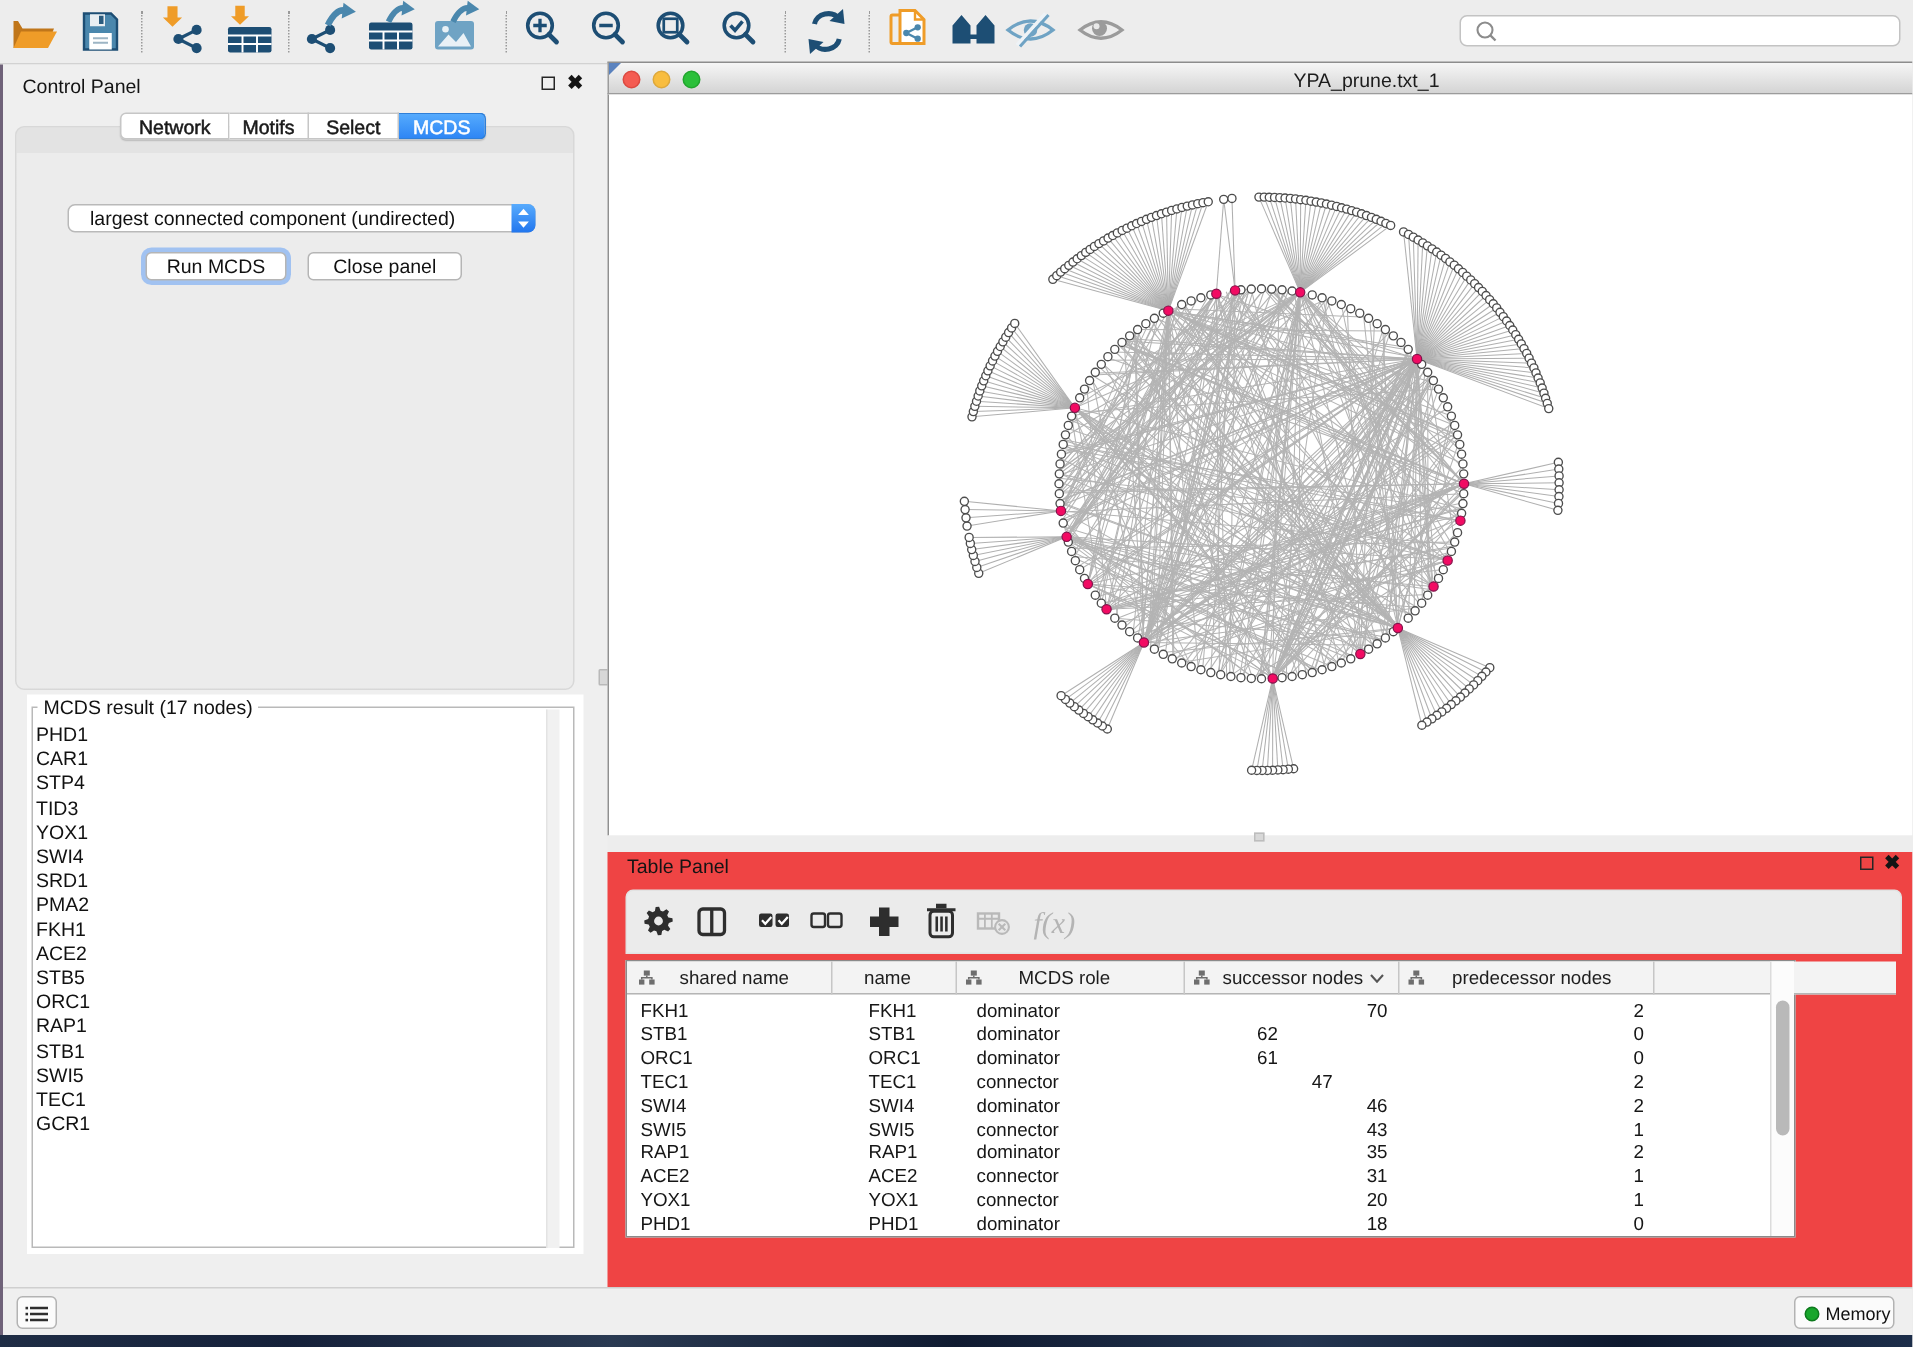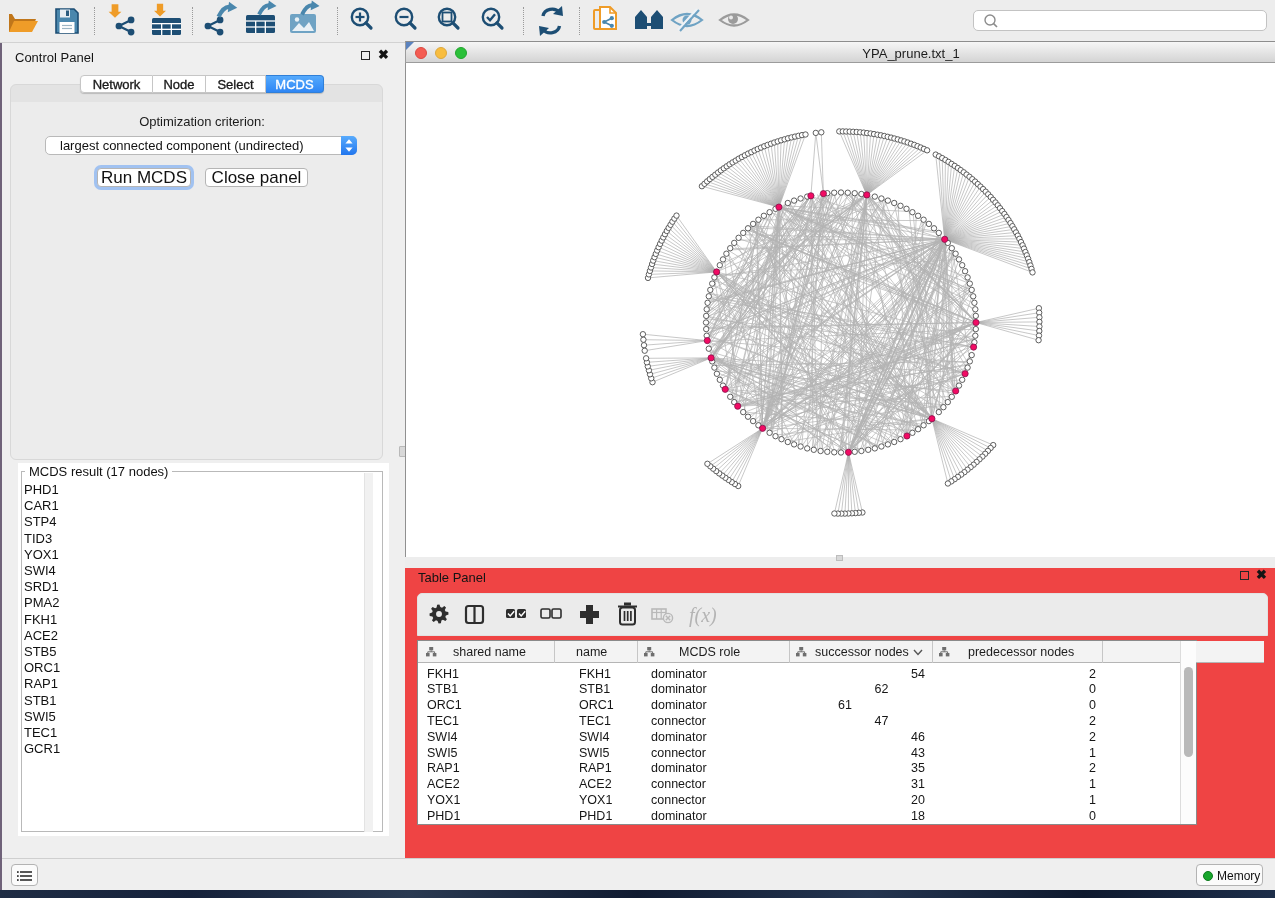--- a/index.html
+++ b/index.html
@@ -33,21 +33,21 @@
 .tab:last-child { border-radius:0 4px 4px 0; }
 .tab.sel { background:linear-gradient(#55aafd, #2e86f5); color:#fff; border-color:#2f7fd8; }
 #optlabel { position:absolute; left:5px; top:71px; width:392px; text-align:center;
   font-size:13px; color:#1b1b1b; }
 #combo { position:absolute; left:44px; top:93px; width:312px; height:19px;
   background:#fff; border:1px solid #b9b9b9; border-radius:5px;
   font-size:13px; color:#111; line-height:17px; padding-left:14px; }
 #combo .step { position:absolute; right:-1px; top:-1px; width:16px; height:19px;
   background:linear-gradient(#58abfd, #2176ee); border-radius:0 5px 5px 0; }
 .btn { position:absolute; height:19px; background:#fff; border:1px solid #b5b5b5;
-  border-radius:4px; font-size:17px; color:#111; text-align:center; line-height:17px; }
+  border-radius:4px; font-size:13px; color:#111; text-align:center; line-height:17px; }
 #resultbox { position:absolute; left:17px; top:420px; width:371px; height:373px;
   background:#fff; }
 #fieldset { position:absolute; left:3px; top:8px; width:362px; height:361px;
   border:1px solid #b9b9b9; }
 #fieldlabel { position:absolute; left:3px; top:-8px; background:#fff; padding:0 4px;
   font-size:13px; color:#111; }
 #mlist { position:absolute; left:2px; top:10px; font-size:13px; color:#111;
   line-height:16.2px; }
 #mscroll { position:absolute; right:9px; top:1px; width:9px; height:359px;
   background:#f1f1f1; border-left:1px solid #e3e3e3; }
@@ -208,25 +208,24 @@
     </div>
 </div>
 
 <div class="abs" id="cpanel">
   <div id="cp-title">Control Panel</div>
   <div class="float-ico" style="left:360px; top:8px;"></div>
   <div class="close-ico" style="left:377px; top:4px;">✖</div>
   <div id="tabpane"></div>
   <div id="tabs">
     <div class="tab" style="width:73px">Network</div>
-    <div class="tab" style="width:53px">Node</div>
+    <div class="tab" style="width:53px">Motifs</div>
     <div class="tab" style="width:60px">Select</div>
     <div class="tab sel" style="width:58px">MCDS</div>
   </div>
-  <div id="optlabel">Optimization criterion:</div>
   <div id="combo">largest connected component (undirected)
     <div class="step"><svg width="16" height="19" viewBox="0 0 16 19">
           <path d="M8 3.2 L11.6 7.4 H4.4 Z" fill="#fff"></path>
           <path d="M8 15.8 L4.4 11.6 H11.6 Z" fill="#fff"></path>
         </svg></div>
   </div>
   <div class="btn" style="left:96px; top:125px; width:94px;
     box-shadow:0 0 0 3px rgba(100,160,245,0.55);">Run MCDS</div>
   <div class="btn" style="left:204px; top:125px; width:103px;">Close panel</div>
   <div id="resultbox">
@@ -1219,26 +1218,26 @@
         </svg>
         <div class="hlbl" style="left:35px">shared name</div>
         <div class="hlbl" style="left:158px">name</div>
         <div class="hlbl" style="left:261px">MCDS role</div>
         <div class="hlbl" style="left:397px">successor nodes</div>
         <div class="hlbl" style="left:550px">predecessor nodes</div>
       </div>
     <div class="rowtxt" style="left:9px; top:25.5px">FKH1</div>
       <div class="rowtxt" style="left:161px; top:25.5px">FKH1</div>
       <div class="rowtxt" style="left:233px; top:25.5px">dominator</div>
-      <div class="rowtxt" style="left:420px; top:25.5px; width:87px; text-align:right">54</div>
+      <div class="rowtxt" style="left:420px; top:25.5px; width:87px; text-align:right">70</div>
       <div class="rowtxt" style="left:591px; top:25.5px; width:87px; text-align:right">2</div>
       <div class="rowtxt" style="left:9px; top:41.3px">STB1</div>
       <div class="rowtxt" style="left:161px; top:41.3px">STB1</div>
       <div class="rowtxt" style="left:233px; top:41.3px">dominator</div>
-      <div class="rowtxt" style="left:420px; top:41.3px; width:87px; text-align:center">62</div>
+      <div class="rowtxt" style="left:420px; top:41.3px; width:87px; text-align:left">62</div>
       <div class="rowtxt" style="left:591px; top:41.3px; width:87px; text-align:right">0</div>
       <div class="rowtxt" style="left:9px; top:57.1px">ORC1</div>
       <div class="rowtxt" style="left:161px; top:57.1px">ORC1</div>
       <div class="rowtxt" style="left:233px; top:57.1px">dominator</div>
       <div class="rowtxt" style="left:420px; top:57.1px; width:87px; ">61</div>
       <div class="rowtxt" style="left:591px; top:57.1px; width:87px; text-align:right">0</div>
       <div class="rowtxt" style="left:9px; top:72.9px">TEC1</div>
       <div class="rowtxt" style="left:161px; top:72.9px">TEC1</div>
       <div class="rowtxt" style="left:233px; top:72.9px">connector</div>
       <div class="rowtxt" style="left:420px; top:72.9px; width:87px; text-align:center">47</div>

